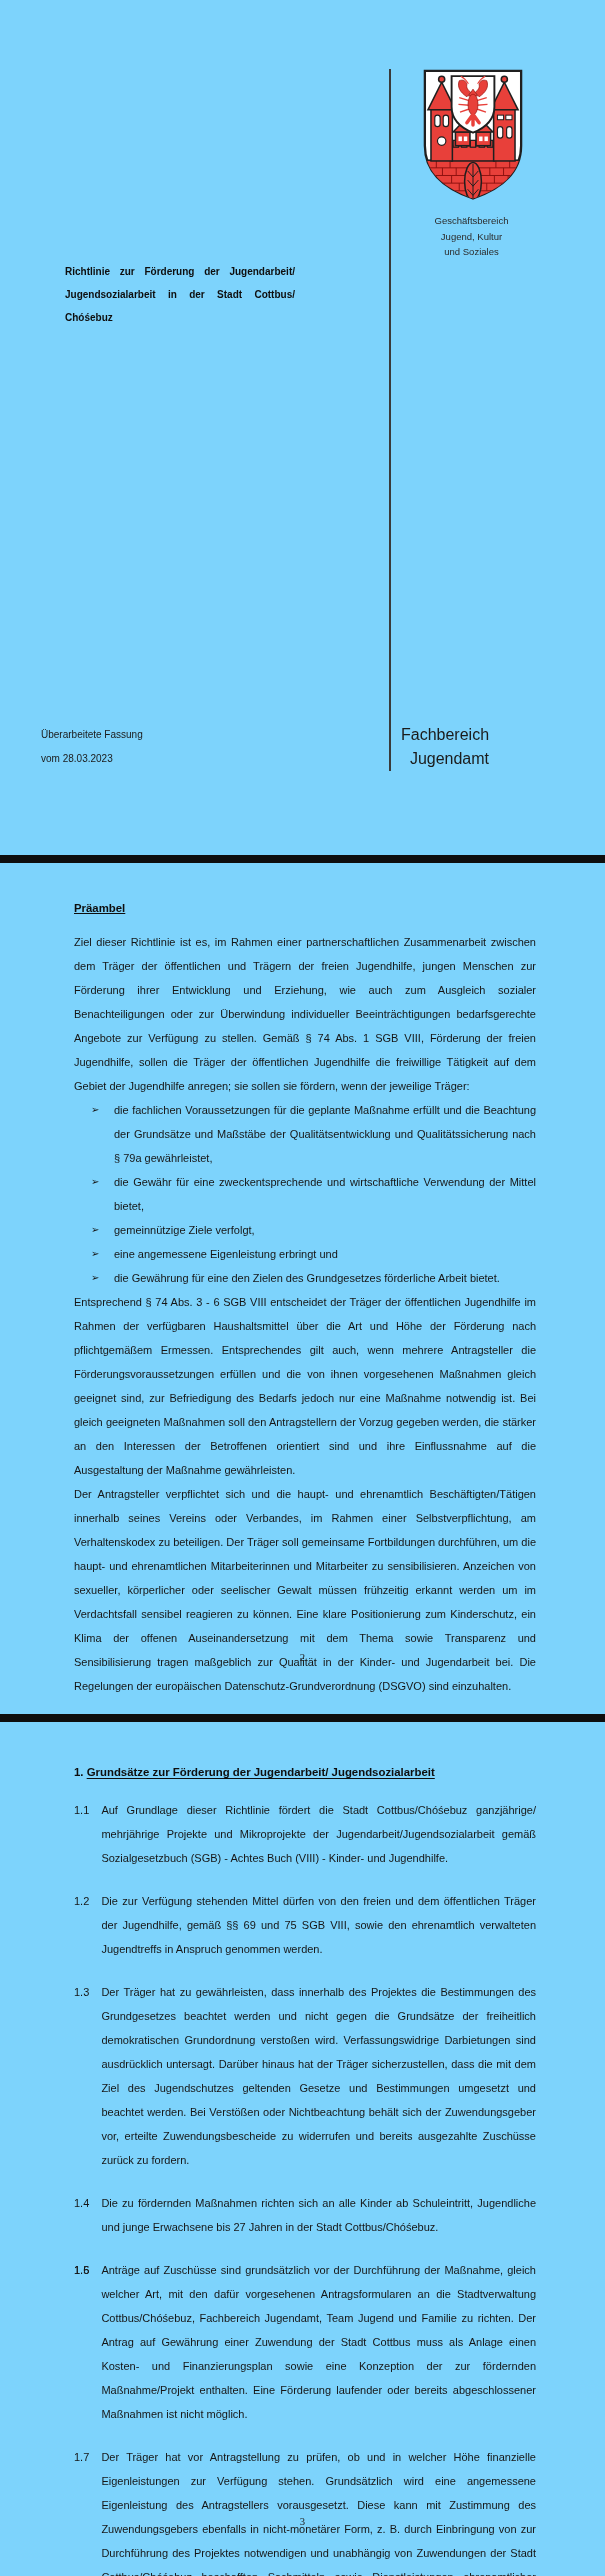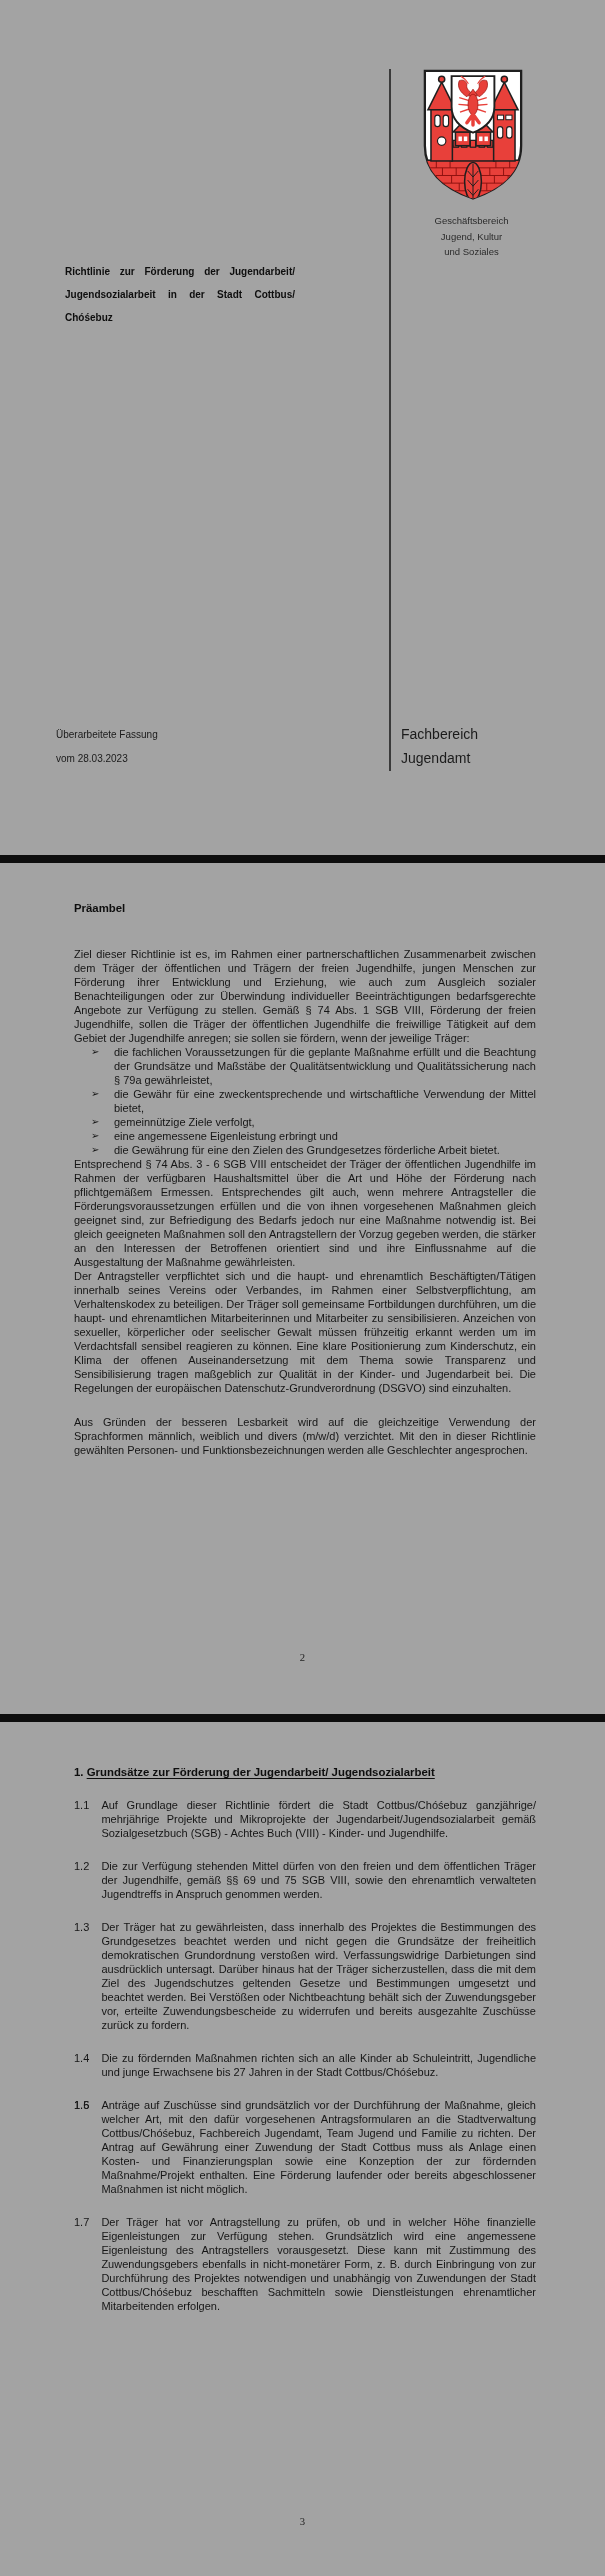--- a/index.html
+++ b/index.html
@@ -1,46 +1,46 @@
 <!DOCTYPE html>
 <html style="font-size:12.2px"><head>
 <meta charset="utf-8">
 <style>
   * { margin:0; padding:0; box-sizing:border-box; }
   html,body { background:#ffffff; }
   #doc {
-    position:relative; width:605px; height:2576px; background:#a3a3a3;
+    position:relative; width:605px; height:2576px; background:#7dd3fc;
     font-family:"Liberation Sans","DejaVu Sans",sans-serif; color:#1b1b1b;
     overflow:hidden;
   }
   .abs { position:absolute; }
 
   
   #vrule { left:389px; top:69px; width:1.5px; height:702px; background:#3a3a3a; }
   #crest { left:421px; top:67px; }
   #crest-label { left:393px; top:213px; width:157px; text-align:center;
                  font-size:9.5px; line-height:15.6px; color:#2b2b2b; }
   #title { left:65px; top:260px; width:230px; font-size:10px; font-weight:bold;
            line-height:23px; color:#0e0e0e; }
   #title .just { text-align:justify; text-align-last:justify; }
-  #foot-left  { left:56px;  top:723px; font-size:10px; line-height:23.6px; }
-  #foot-right { left:401px; top:723px; font-size:14px; line-height:23.6px; }
+  #foot-left  { left:41px;  top:723px; font-size:10px; line-height:23.6px; }
+  #foot-right { left:401px; top:723px; font-size:16px; line-height:23.6px;text-align:right; }
 
   
   .sep { left:0; width:605px; height:8.4px; background:#0e0e0e; }
   #sep1 { top:855px; }
   #sep2 { top:1714px; }
 
   
   .page { left:0; width:605px; overflow:hidden; }
   #page2 { top:864px; height:850px; padding:34px 69px 0 74px; }
   #page3 { top:1722px; height:854px; padding:40px 69px 0 74px; }
 
-  .body-text { font-size:11px; line-height:14px; text-align:justify; color:#161616; }
-  #page2 h2 { font-size:11.4px; line-height:20.6px; margin-bottom:28px; color:#0e0e0e; }
+  .body-text { font-size:11px; line-height:24px; text-align:justify; color:#161616; }
+  #page2 h2 { font-size:11.4px; line-height:20.6px; margin-bottom:11px; color:#0e0e0e;text-decoration:underline; }
 
   ul.arrows { list-style:none; margin:0; }
   ul.arrows li { position:relative; padding-left:40px; }
   ul.arrows li .marker { position:absolute; left:17px; top:0; font-size:10px; }
 
   .gap-top { margin-top:20.6px; }
 
   .pagenum { position:absolute; left:0; width:100%; text-align:center;
              font-size:10.7px; font-family:"Liberation Serif","DejaVu Serif",serif; color:#222; }
   #page2 .pagenum { top:787px; }

